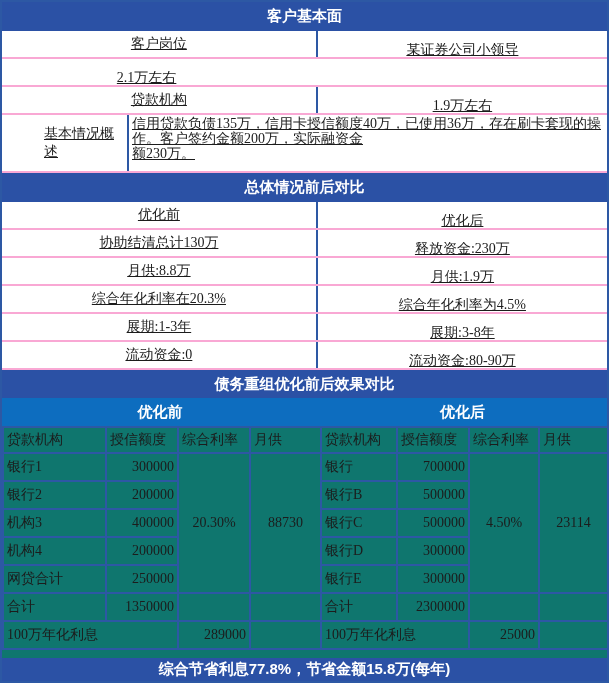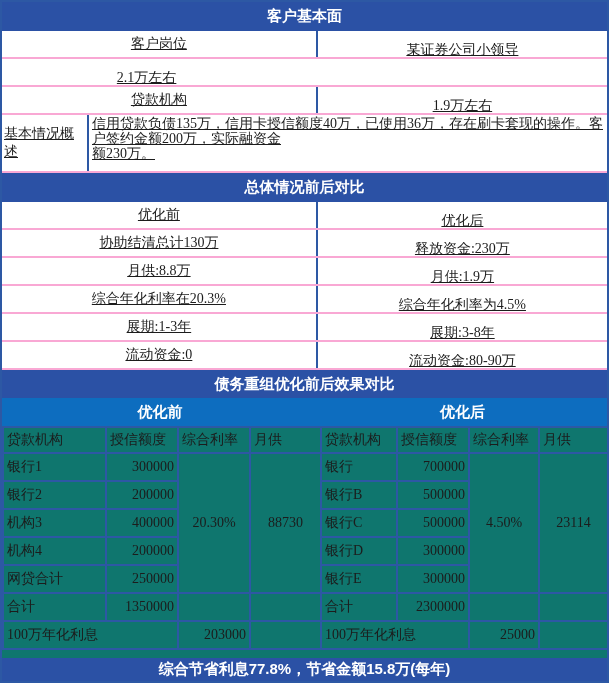--- a/index.html
+++ b/index.html
@@ -14,21 +14,21 @@
     background:#2b51a5;color:#fff;font-weight:bold;
     font-family:"Liberation Sans","DejaVu Sans",sans-serif;
     font-size:15px;display:flex;align-items:center;justify-content:center;
     flex:none;
   }
   .h29{height:29px}.h28{height:28px}
   .row{display:flex;flex:none;height:28px;border-bottom:2px solid #f9a8d4;box-sizing:border-box;background:#fff;text-decoration:underline;}
   .cell{display:flex;align-items:center;justify-content:center;box-sizing:border-box;overflow:hidden;}
   .lcell{width:52.2%;border-right:2px solid #2d58a4;}
   .rcell{width:47.8%;margin-top:12px;}
-  .ovrow{height:58px;}
+  .ovrow{height:58px;padding-left:40px;}
   .ovlabel{width:87px;border-right:2px solid #2d58a4;justify-content:flex-start;padding-left:2px;}
   .ovtext{flex:1;display:block;padding:1px 3px;white-space:pre-line;line-height:15px;}
   .subbar{
     background:#0d6dbf;color:#fff;font-weight:bold;
     font-family:"Liberation Sans","DejaVu Sans",sans-serif;
     font-size:15px;display:flex;flex:none;height:28px;
   }
   .subbar .half{display:flex;align-items:center;justify-content:center;}
   .subbar .halfL{width:52.2%;} .subbar .halfR{width:47.8%;}
   table.grid{
@@ -165,21 +165,21 @@
       <td class="num">1350000</td>
       <td></td>
       <td></td>
       <td class="org">合计</td>
       <td class="num">2300000</td>
       <td></td>
       <td></td>
     </tr>
     <tr>
       <td class="org" colspan="2">100万年化利息</td>
-      <td class="num">203000</td>
+      <td class="num">289000</td>
       <td></td>
       <td class="org" colspan="2">100万年化利息</td>
       <td class="num">25000</td>
       <td></td>
     </tr>
   </tbody>
     </table>
 
   <div class="bar footer">综合节省利息77.8%，节省金额15.8万(每年)</div>
 

